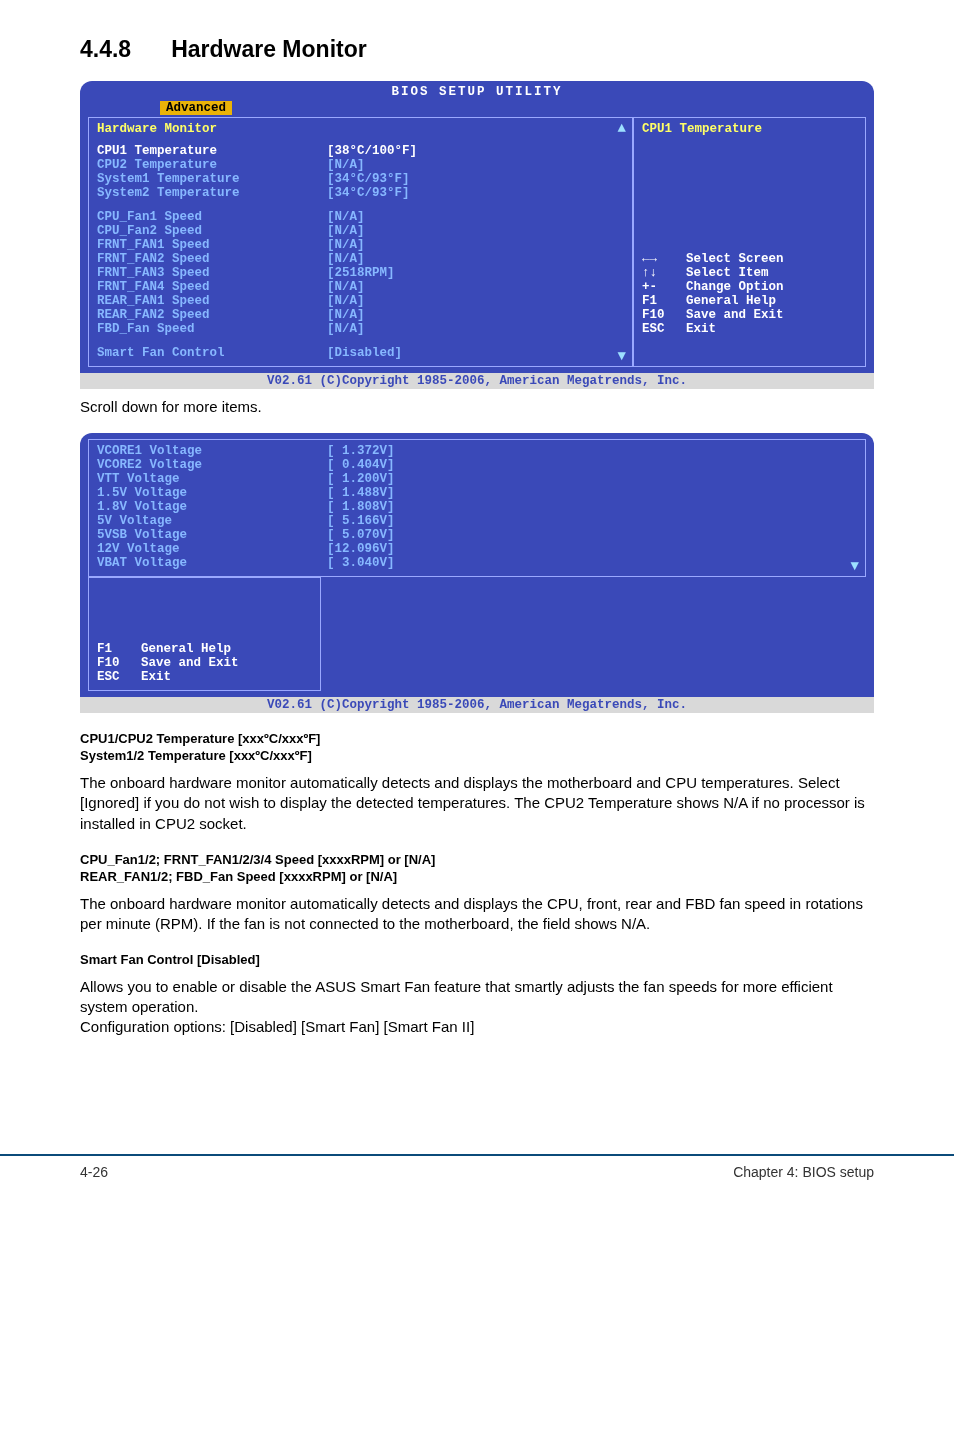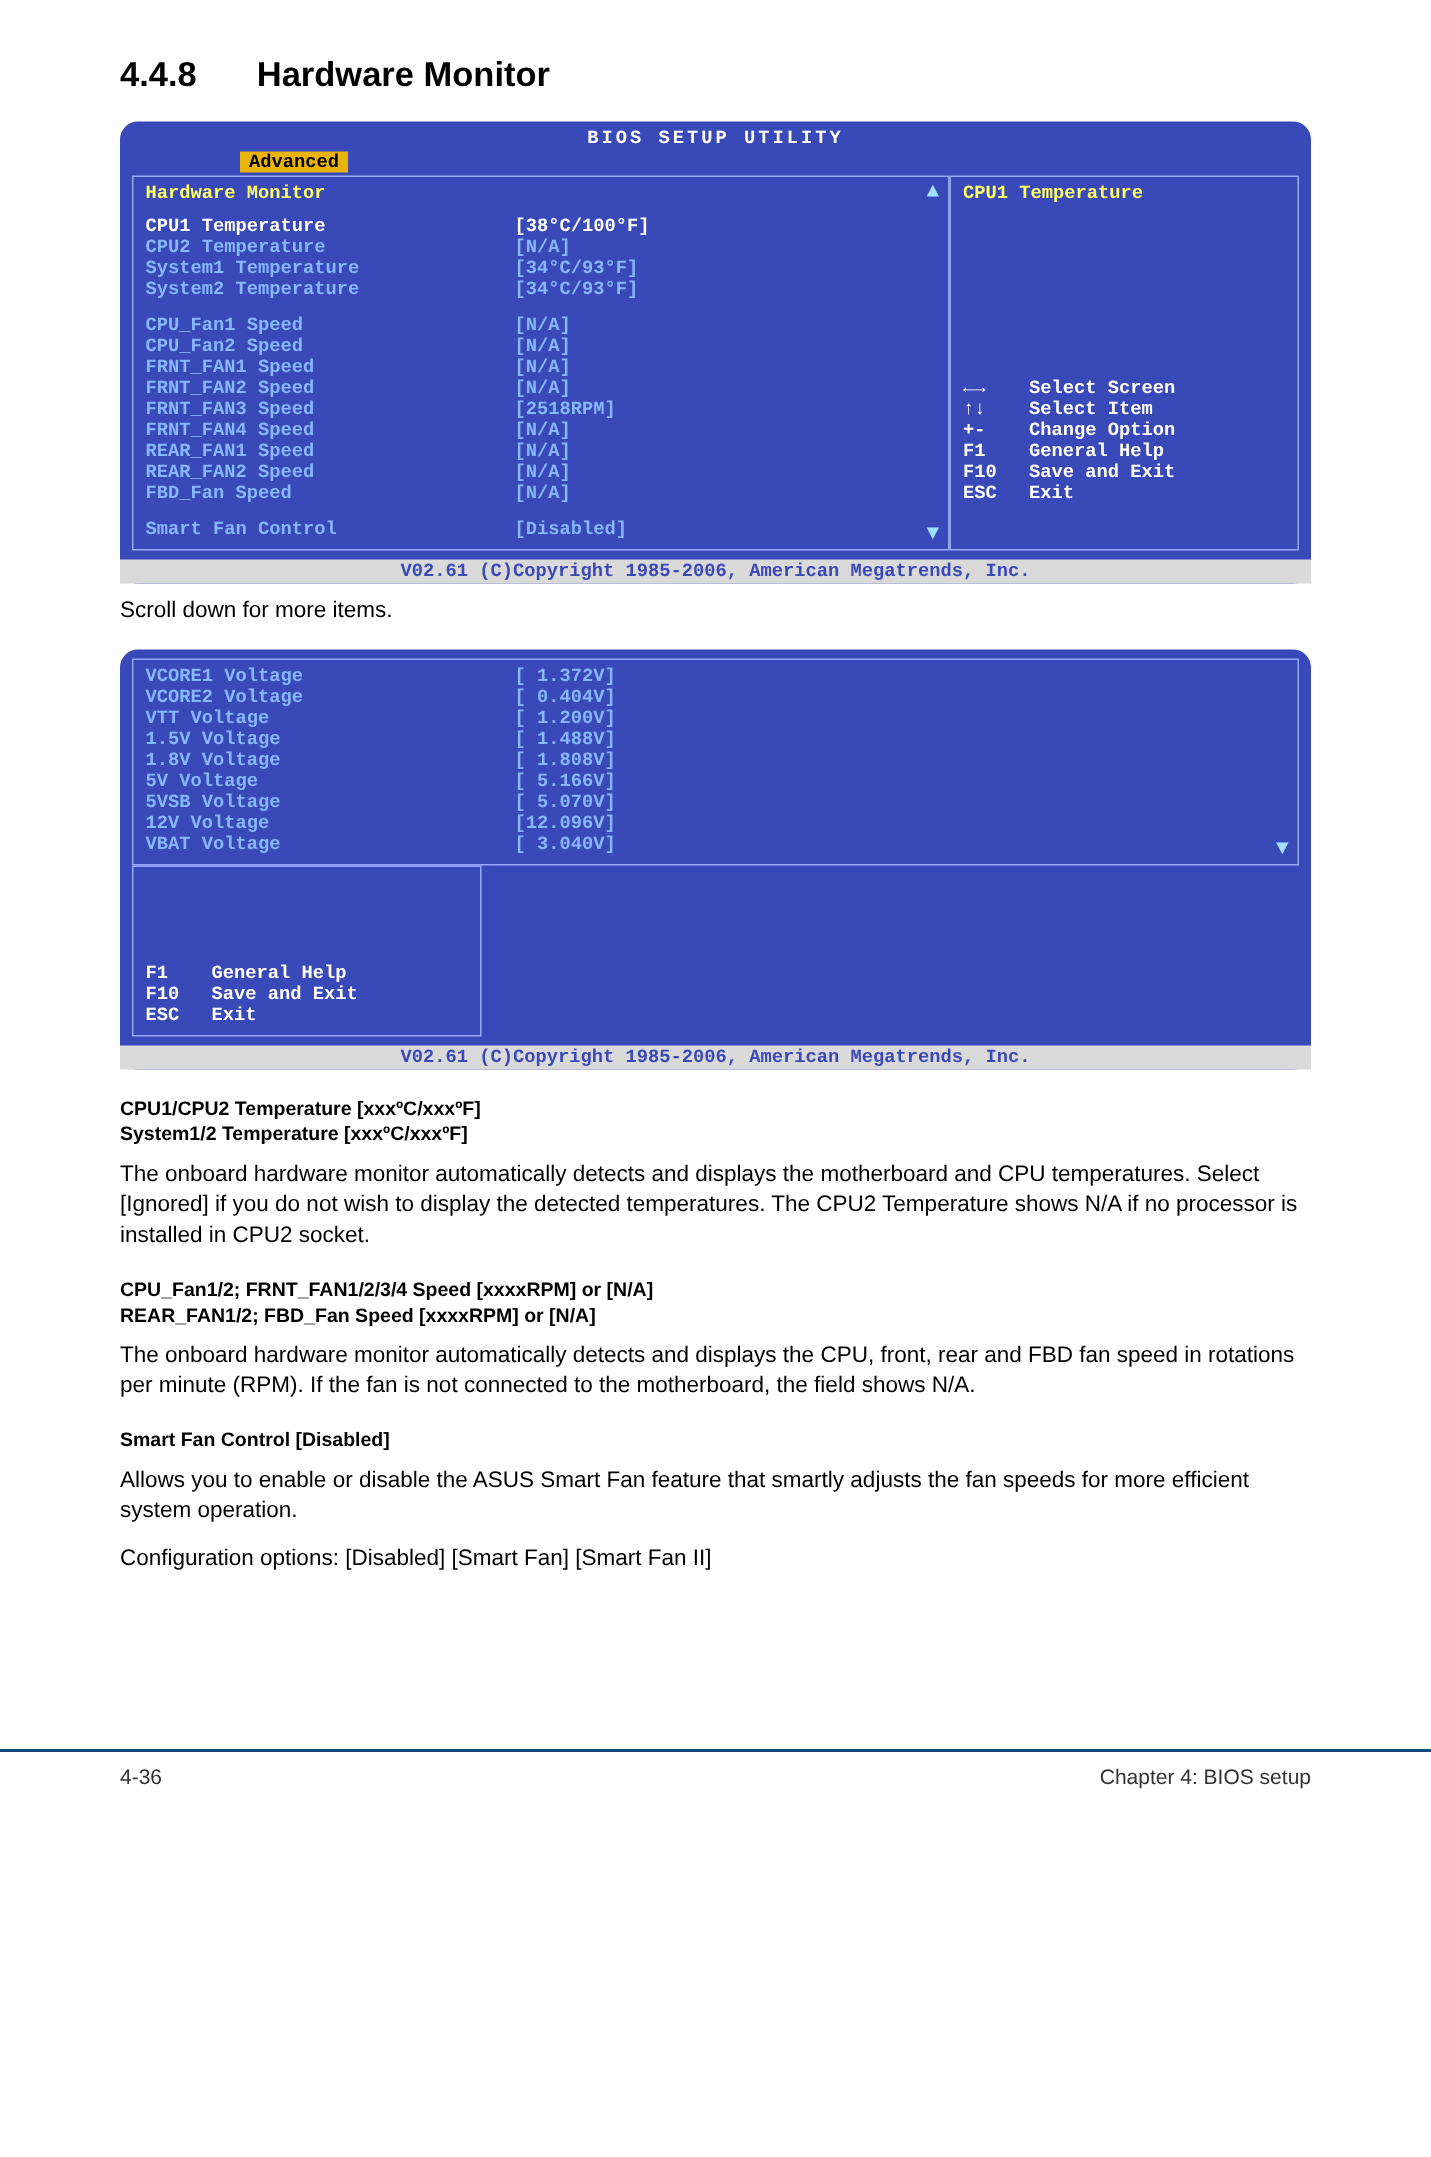--- a/index.html
+++ b/index.html
@@ -72,21 +72,20 @@
   .kv-row {
     display: flex;
   }
   .kv-row .label {
     width: 230px;
     color: #87b8ff;
   }
   .kv-row .label.white { color: #ffffff; }
   .kv-row .value {
     color: #87b8ff;
-    margin-left: 16px;
   }
   .kv-row .value.white { color: #ffffff; }
   .spacer { height: 10px; }
   .help-list .hrow {
     display: flex;
     color: #ffffff;
   }
   .help-list .hkey { width: 44px; }
   .right-help-title {
     color: #ffff66;
@@ -318,21 +317,21 @@
   </h3>
   <p class="body-text">The onboard hardware monitor automatically detects and displays the motherboard and CPU temperatures. Select [Ignored] if you do not wish to display the detected temperatures. The CPU2 Temperature shows N/A if no processor is installed in CPU2 socket.</p>
 
   <h3 class="subhead">
     <span>CPU_Fan1/2; FRNT_FAN1/2/3/4 Speed [xxxxRPM] or [N/A]</span><br>
     <span>REAR_FAN1/2; FBD_Fan Speed [xxxxRPM] or [N/A]</span>
   </h3>
   <p class="body-text">The onboard hardware monitor automatically detects and displays the CPU, front, rear and FBD fan speed in rotations per minute (RPM). If the fan is not connected to the motherboard, the field shows N/A.</p>
 
   <h3 class="subhead">Smart Fan Control [Disabled]</h3>
-  <p class="body-text" style="margin-bottom:12px">Allows you to enable or disable the ASUS Smart Fan feature that smartly adjusts the fan speeds for more efficient system operation.</p>
+  <p class="body-text" style="margin-bottom:0">Allows you to enable or disable the ASUS Smart Fan feature that smartly adjusts the fan speeds for more efficient system operation.</p>
   <p class="body-text" style="margin-top:0">Configuration options: [Disabled] [Smart Fan] [Smart Fan II]</p>
 
 </div>
 
 <div class="footer-line">
-  <span>4-36</span>
+  <span>4-26</span>
   <span>Chapter 4: BIOS setup</span>
 </div>
 
 </body></html>

